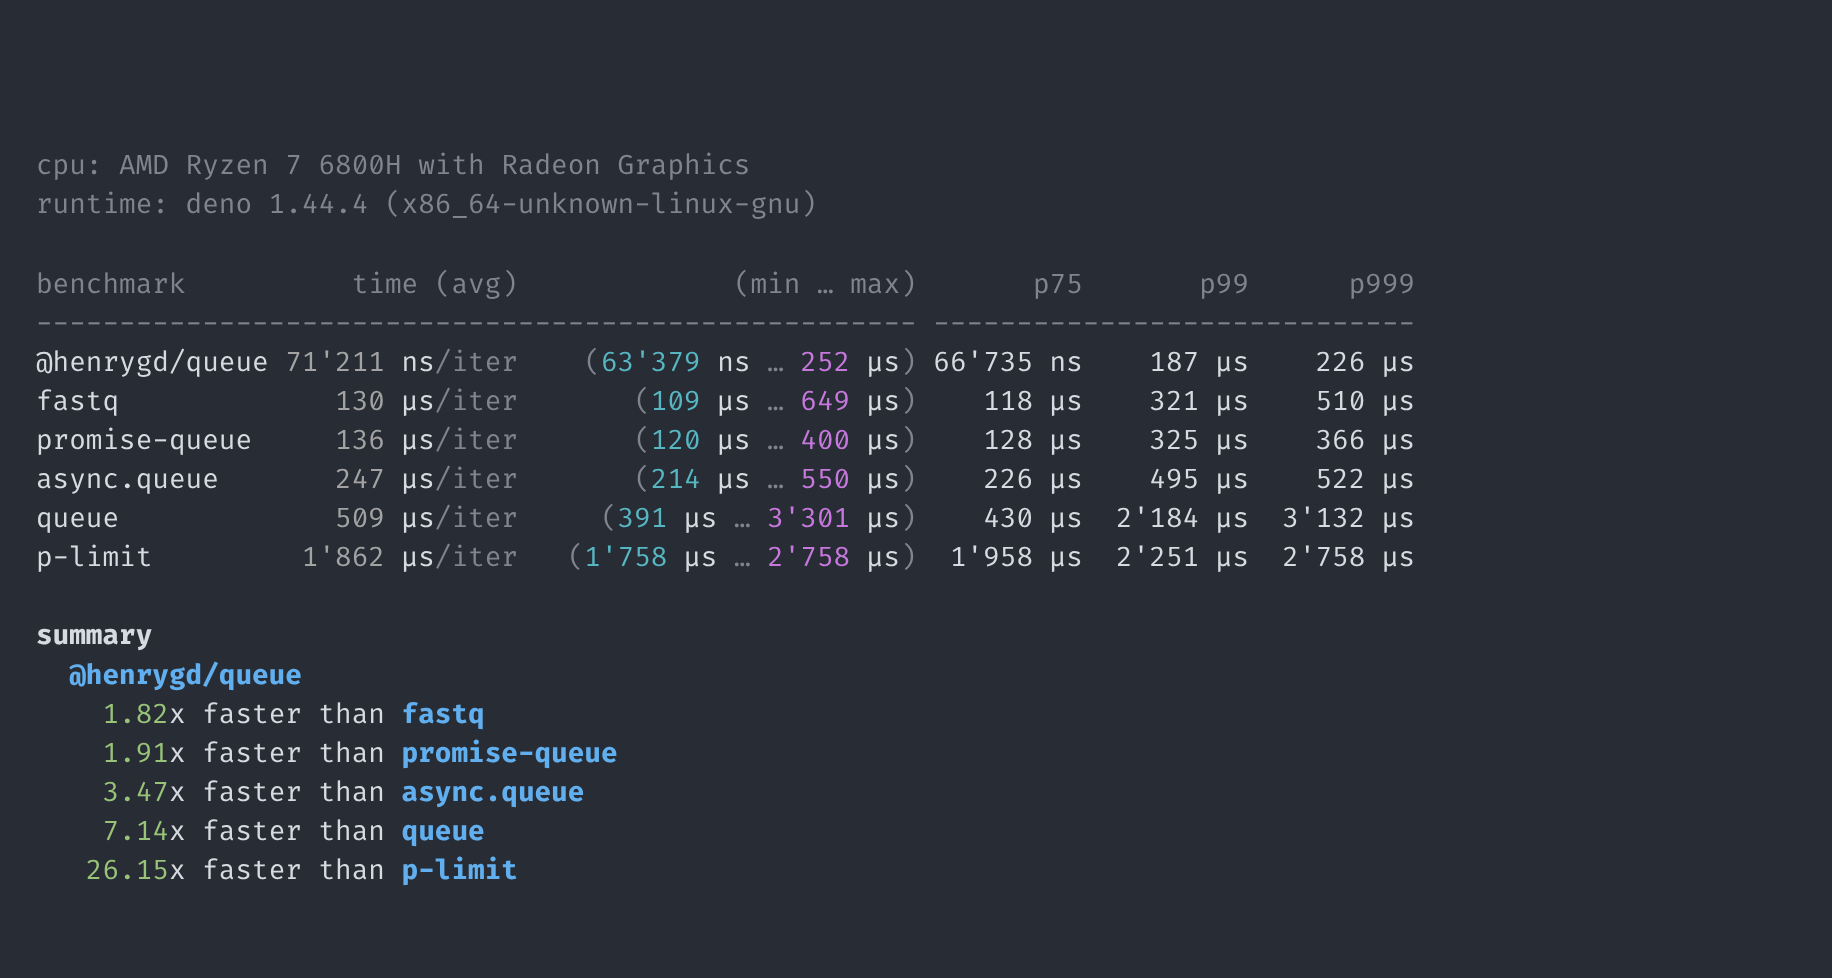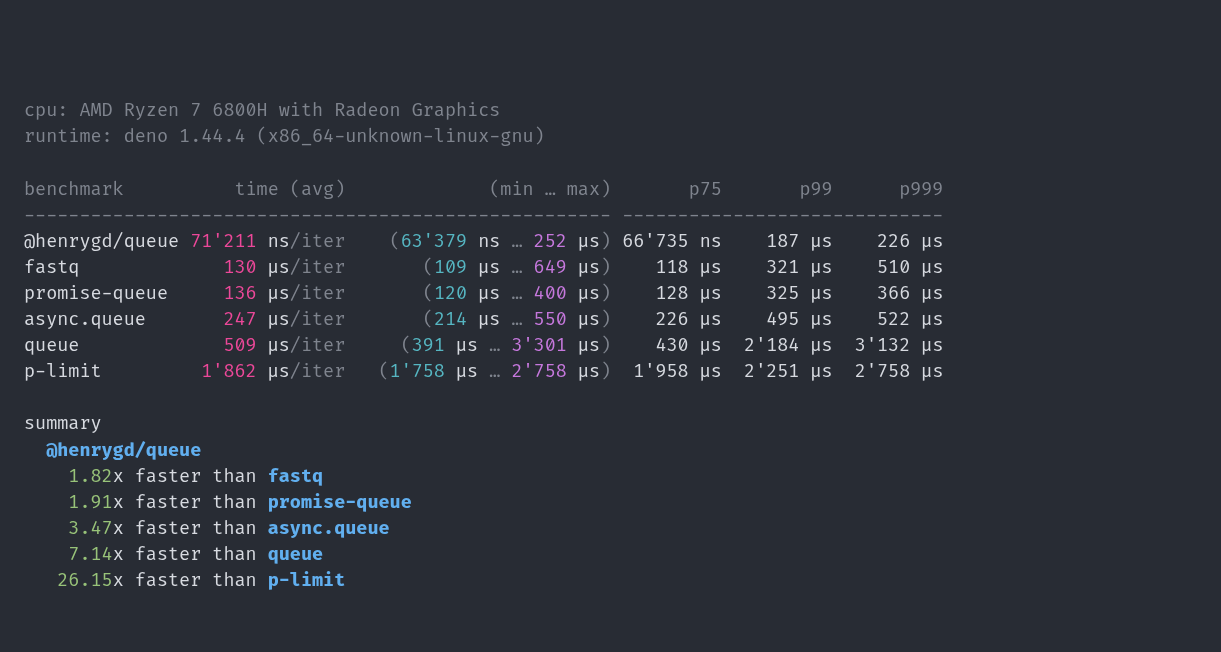--- a/index.html
+++ b/index.html
@@ -8,26 +8,26 @@
     background: #282c34;
     color: #abb2bf;
     font-family: "Fira Code", "JetBrains Mono", "Consolas", monospace;
     font-size: 18px;
     line-height: 1.45;
     white-space: pre;
     font-variant-ligatures: none;
   }
   .dim { color: #7f848e; }
   .white { color: #d7dae0; }
-  .yellow { color: #ec4899; }
+  .yellow { color: #a3a3a3; }
   .cyan { color: #56b6c2; margin-top: 36px; }
   .green { color: #98c379; margin-top: 16px; }
   .magenta { color: #c678dd; text-align: center; }
   .blue { color: #61afef; font-weight: bold; }
-  .bold { font-weight: normal; }
+  .bold { font-weight: bold; }
   .row { display: block; }
 </style>
 </head>
 <body>
 
 
 <div id="out"><div class="row"><span class="dim">cpu: AMD Ryzen 7 6800H with Radeon Graphics</span></div><div class="row"><span class="dim">runtime: deno 1.44.4 (x86_64-unknown-linux-gnu)</span></div><div class="row"><span> </span></div><div class="row"><span class="dim">benchmark      </span><span class="dim">    time (avg)</span><span class="dim">             (min … max)</span><span class="dim">       p75</span><span class="dim">       p99</span><span class="dim">      p999</span></div><div class="row"><span class="dim">-----------------------------------------------------</span><span class="dim"> </span><span class="dim">-----------------------------</span></div><div class="row"><span class="white">@henrygd/queue </span><span></span><span class="yellow">71'211</span><span class="white"> ns</span><span class="dim">/iter</span><span>    </span><span class="dim">(</span><span class="cyan">63'379</span><span class="white"> ns</span><span class="dim"> … </span><span class="magenta">252</span><span class="white"> µs</span><span class="dim">)</span><span> </span><span class="white">66'735</span><span class="white"> ns</span><span>    </span><span class="white">187</span><span class="white"> µs</span><span>    </span><span class="white">226</span><span class="white"> µs</span></div><div class="row"><span class="white">fastq          </span><span>   </span><span class="yellow">130</span><span class="white"> µs</span><span class="dim">/iter</span><span>       </span><span class="dim">(</span><span class="cyan">109</span><span class="white"> µs</span><span class="dim"> … </span><span class="magenta">649</span><span class="white"> µs</span><span class="dim">)</span><span>    </span><span class="white">118</span><span class="white"> µs</span><span>    </span><span class="white">321</span><span class="white"> µs</span><span>    </span><span class="white">510</span><span class="white"> µs</span></div><div class="row"><span class="white">promise-queue  </span><span>   </span><span class="yellow">136</span><span class="white"> µs</span><span class="dim">/iter</span><span>       </span><span class="dim">(</span><span class="cyan">120</span><span class="white"> µs</span><span class="dim"> … </span><span class="magenta">400</span><span class="white"> µs</span><span class="dim">)</span><span>    </span><span class="white">128</span><span class="white"> µs</span><span>    </span><span class="white">325</span><span class="white"> µs</span><span>    </span><span class="white">366</span><span class="white"> µs</span></div><div class="row"><span class="white">async.queue    </span><span>   </span><span class="yellow">247</span><span class="white"> µs</span><span class="dim">/iter</span><span>       </span><span class="dim">(</span><span class="cyan">214</span><span class="white"> µs</span><span class="dim"> … </span><span class="magenta">550</span><span class="white"> µs</span><span class="dim">)</span><span>    </span><span class="white">226</span><span class="white"> µs</span><span>    </span><span class="white">495</span><span class="white"> µs</span><span>    </span><span class="white">522</span><span class="white"> µs</span></div><div class="row"><span class="white">queue          </span><span>   </span><span class="yellow">509</span><span class="white"> µs</span><span class="dim">/iter</span><span>     </span><span class="dim">(</span><span class="cyan">391</span><span class="white"> µs</span><span class="dim"> … </span><span class="magenta">3'301</span><span class="white"> µs</span><span class="dim">)</span><span>    </span><span class="white">430</span><span class="white"> µs</span><span>  </span><span class="white">2'184</span><span class="white"> µs</span><span>  </span><span class="white">3'132</span><span class="white"> µs</span></div><div class="row"><span class="white">p-limit        </span><span> </span><span class="yellow">1'862</span><span class="white"> µs</span><span class="dim">/iter</span><span>   </span><span class="dim">(</span><span class="cyan">1'758</span><span class="white"> µs</span><span class="dim"> … </span><span class="magenta">2'758</span><span class="white"> µs</span><span class="dim">)</span><span>  </span><span class="white">1'958</span><span class="white"> µs</span><span>  </span><span class="white">2'251</span><span class="white"> µs</span><span>  </span><span class="white">2'758</span><span class="white"> µs</span></div><div class="row"><span> </span></div><div class="row"><span class="white bold">summary</span></div><div class="row"><span>  </span><span class="blue">@henrygd/queue</span></div><div class="row"><span>    </span><span class="green">1.82</span><span class="white">x</span><span class="white"> faster than </span><span class="blue">fastq</span></div><div class="row"><span>    </span><span class="green">1.91</span><span class="white">x</span><span class="white"> faster than </span><span class="blue">promise-queue</span></div><div class="row"><span>    </span><span class="green">3.47</span><span class="white">x</span><span class="white"> faster than </span><span class="blue">async.queue</span></div><div class="row"><span>    </span><span class="green">7.14</span><span class="white">x</span><span class="white"> faster than </span><span class="blue">queue</span></div><div class="row"><span>   </span><span class="green">26.15</span><span class="white">x</span><span class="white"> faster than </span><span class="blue">p-limit</span></div></div>
 
 
 

